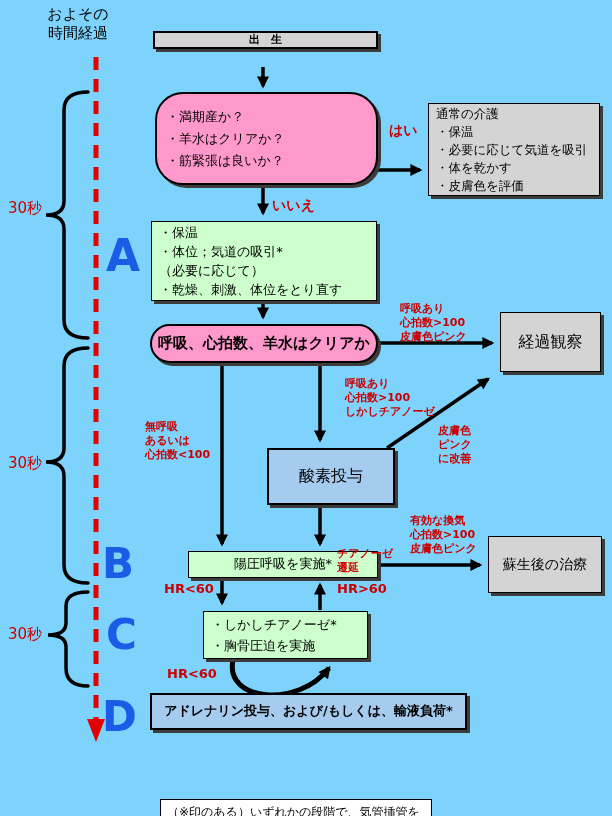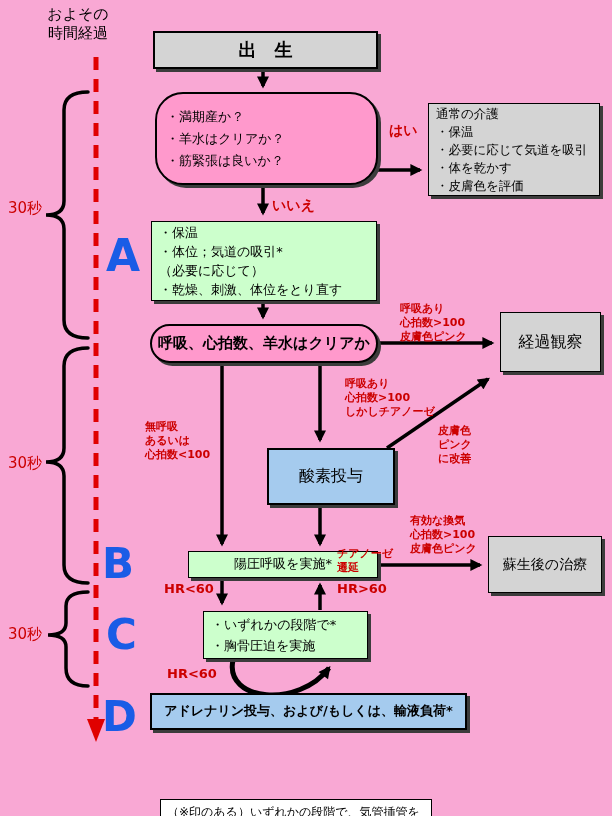--- a/index.html
+++ b/index.html
@@ -1,17 +1,17 @@
 <!DOCTYPE html>
 <html style="--pink: #ff99cc; --green: #ccffcc; --blue: #a5cbee; --gray: #d4d4d4; --red: #cc0000; --stage-blue: #1a5ce6; --timeline-red: #e00000;"><head>
 <meta charset="utf-8">
 <style>
   html,body{margin:0;padding:0;background:#fff;}
   #canvas{
-    position:relative;width:612px;height:816px;background:#f9a8d4;overflow:hidden;
+    position:relative;width:612px;height:816px;background:#7dd3fc;overflow:hidden;
     font-family:"DejaVu Sans",sans-serif;color:#000;
   }
   #connectors{position:absolute;left:0;top:0;width:612px;height:816px;z-index:1;}
   .box{
     position:absolute;z-index:2;box-sizing:border-box;
     border:2px solid #000;background:#eee;
     box-shadow:3px 3px 0 #3c3c3c;
     font-size:13px;line-height:1.3;
   }
   .gray{background:var(--gray,#d4d4d4);}
@@ -86,21 +86,21 @@
 
   <div class="sec" style="left:8px;top:200px;">30秒</div>
   <div class="sec" style="left:8px;top:455px;">30秒</div>
   <div class="sec" style="left:8px;top:626px;">30秒</div>
 
   <div class="stage" style="left:106px;top:234px;font-size:44px;">A</div>
   <div class="stage" style="left:102px;top:543px;">B</div>
   <div class="stage" style="left:106px;top:614px;">C</div>
   <div class="stage" style="left:102px;top:696px;">D</div>
 
-  <div class="box gray center bold" style="left:153px;top:31px;width:225px;height:38px;font-size:18px;">出　生</div>
+  <div class="box gray center bold" style="left:153px;top:31px;width:225px;height:18px;font-size:11px;">出　生</div>
 
   <div class="box pink lines" style="left:155px;top:92px;width:223px;height:93px;line-height:22px;padding-left:9px;">
     <div>・満期産か？</div>
     <div>・羊水はクリアか？</div>
     <div>・筋緊張は良いか？</div>
   </div>
 
   <div class="box gray lines" style="left:428px;top:103px;width:172px;height:93px;font-size:12.5px;line-height:18px;border-width:1.5px;">
     <div>通常の介護</div>
     <div>・保温</div>
@@ -120,21 +120,21 @@
 
   <div class="box gray center" style="left:500px;top:312px;width:101px;height:60px;font-size:16px;border-width:1.5px;">経過観察</div>
 
   <div class="box blue center" style="left:267px;top:448px;width:128px;height:57px;font-size:16px;">酸素投与</div>
 
   <div class="box green center" style="left:188px;top:551px;width:190px;height:27px;">陽圧呼吸を実施*</div>
 
   <div class="box gray center" style="left:488px;top:536px;width:114px;height:57px;font-size:14px;border-width:1.5px;">蘇生後の治療</div>
 
   <div class="box green lines" style="left:203px;top:611px;width:165px;height:48px;line-height:21px;">
-    <div>・いずれかの段階で*</div>
+    <div>・しかしチアノーゼ*</div>
     <div>・胸骨圧迫を実施</div>
   </div>
 
   <div class="box blue center bold" style="left:150px;top:693px;width:317px;height:37px;">アドレナリン投与、および/もしくは、輸液負荷*</div>
 
   <div class="box white" style="left:160px;top:765px;width:272px;height:31px;font-size:12px;line-height:19px;padding:3px 6px;margin-top:34px;">（※印のある）いずれかの段階で、気管挿管を考慮しても良い。</div>
 
   <div class="red-label yesno" style="left:389px;top:122px;">はい</div>
   <div class="red-label yesno" style="left:272px;top:197px;">いいえ</div>
 

